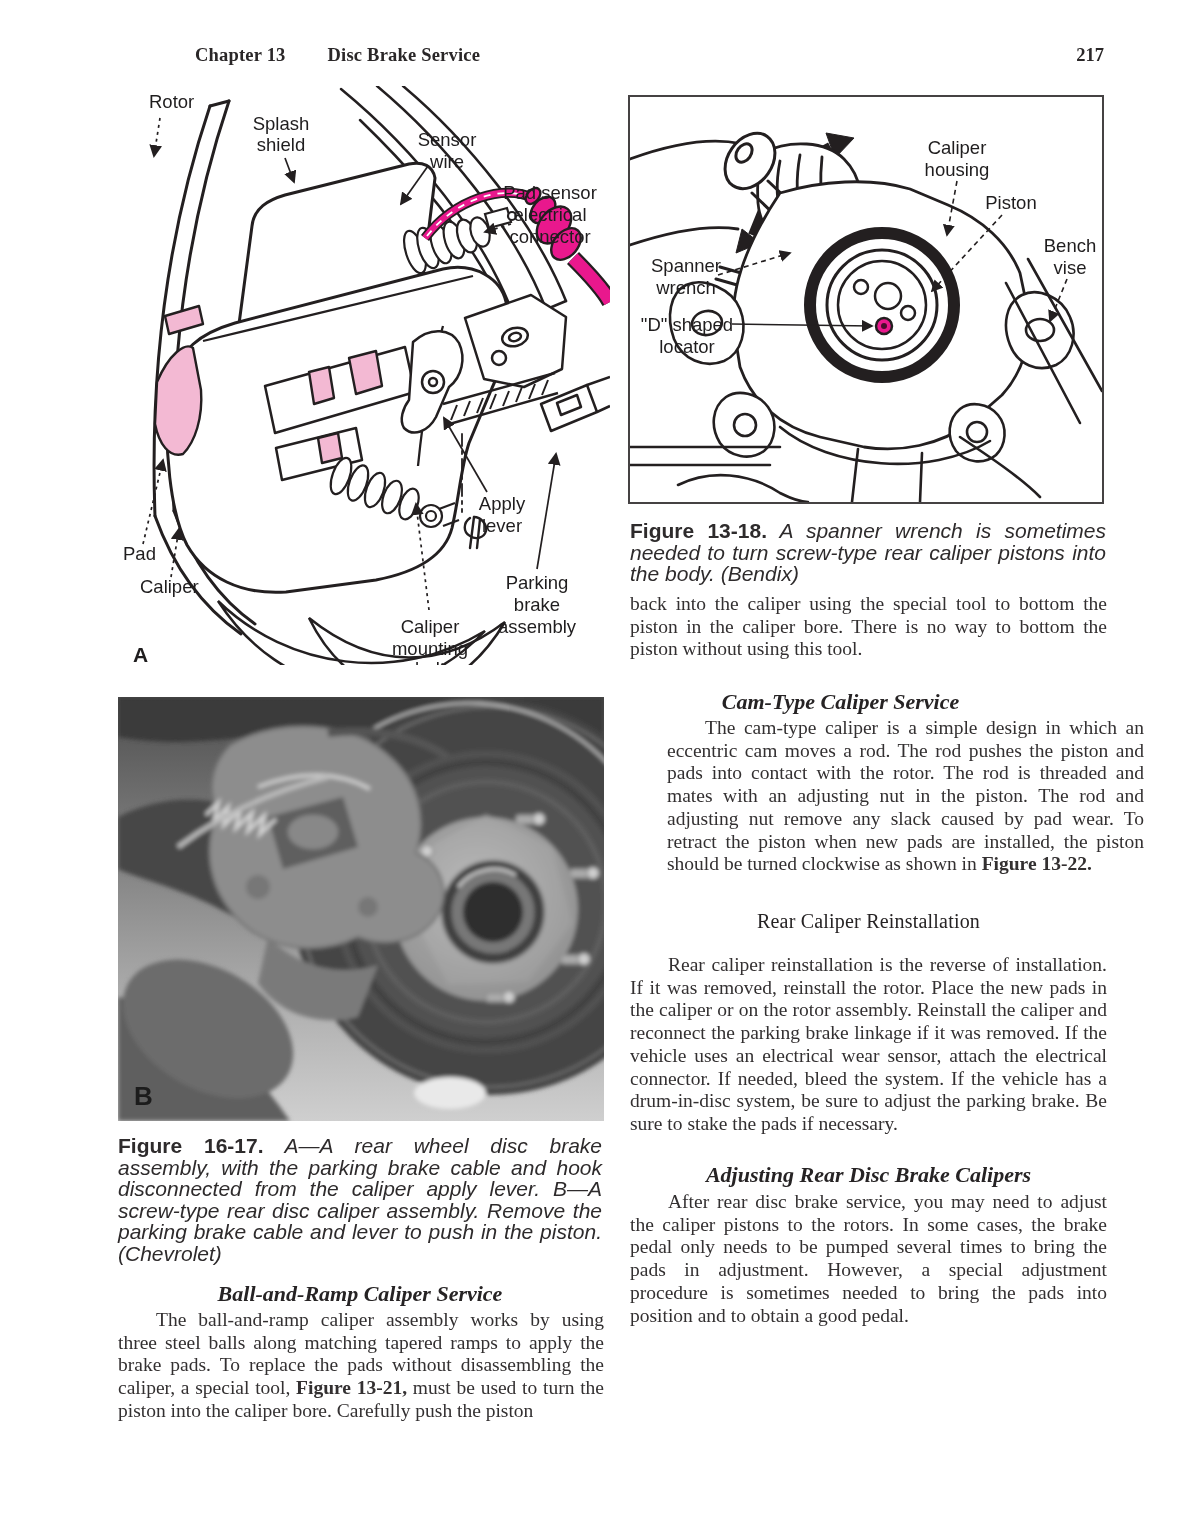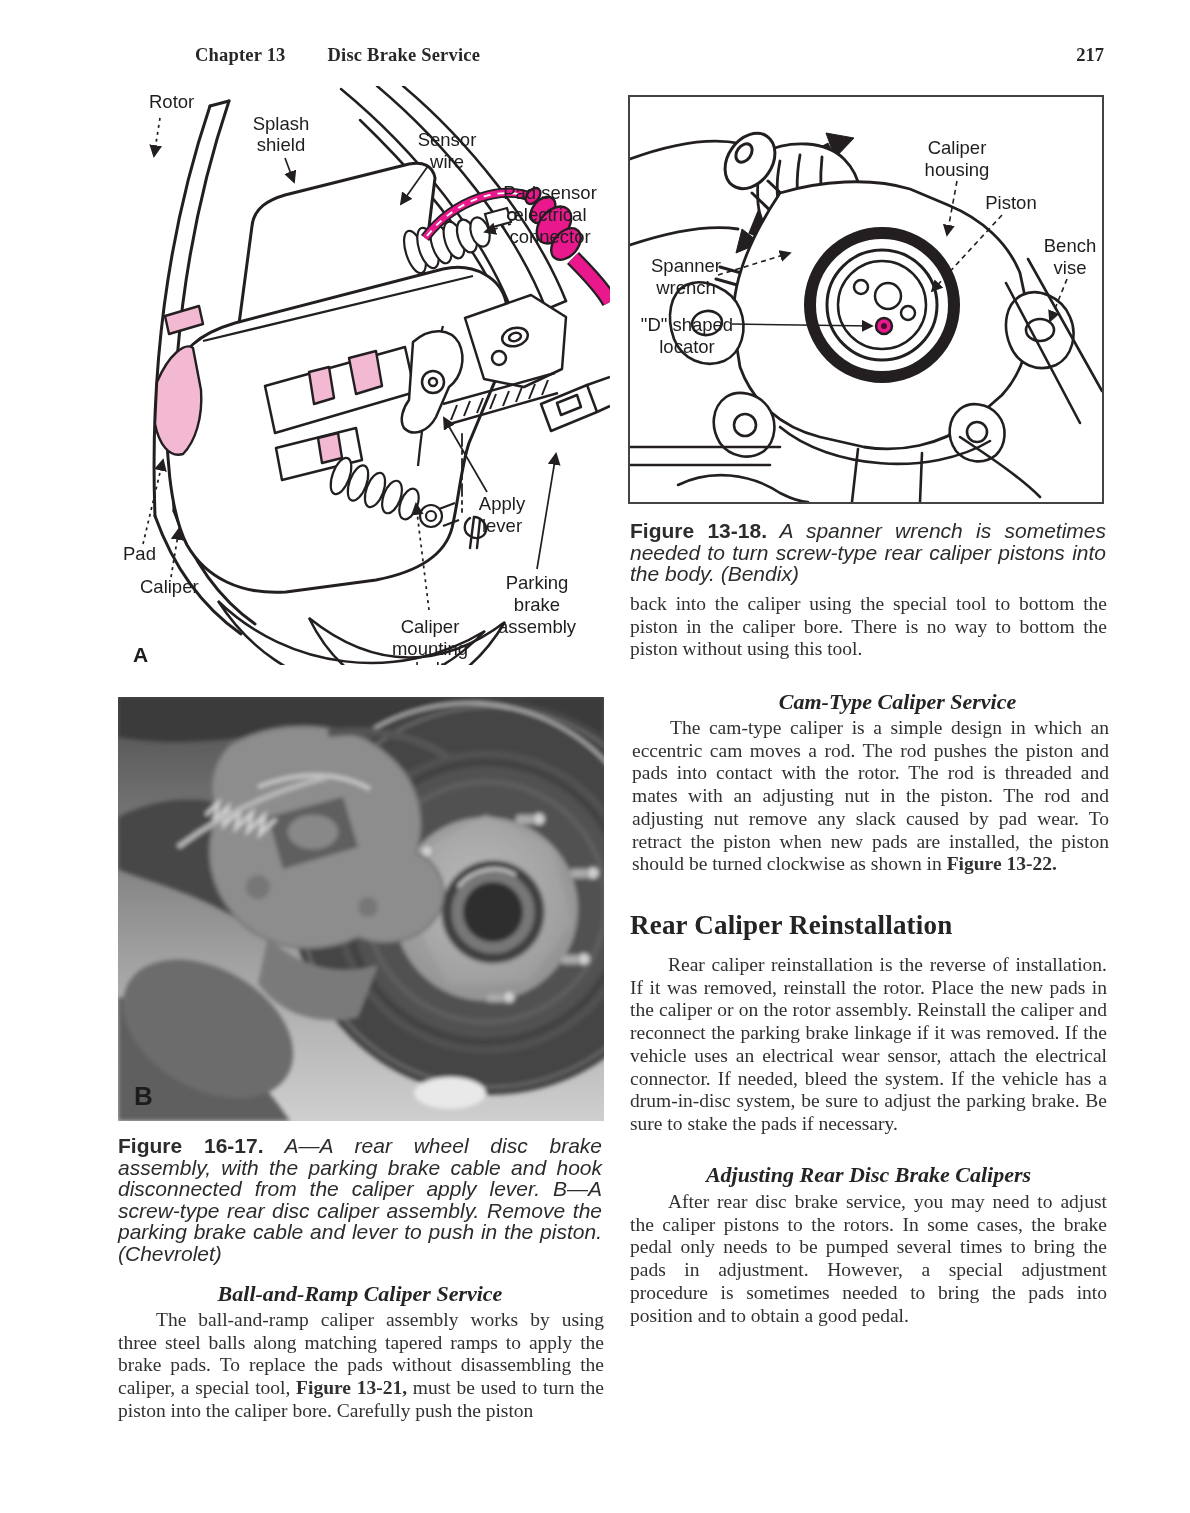--- a/index.html
+++ b/index.html
@@ -11,21 +11,21 @@
   .pageno{position:absolute;top:45px;right:86px;font-weight:bold;font-size:18.5px;}
   
   .blk{position:absolute;}
   .para{font-size:19.5px;line-height:22.7px;text-align:justify;color:#333031;}
   .para .ind{display:inline-block;width:38px;}
   .para .b{font-weight:bold;}
   .cap{font-family:"Liberation Sans",sans-serif;font-style:italic;font-size:21px;
        line-height:21.6px;text-align:justify;color:#2e2b2c;}
   .cap .lead{font-style:normal;font-weight:bold;}
   .h-sub{font-size:22px;font-weight:bold;font-style:italic;text-align:center;color:#262324;}
-  .h-main{font-size:27px;font-weight:bold;color:#262324;letter-spacing:.2px;}
+  .h-main{font-size:20px;font-weight:normal;color:#262324;letter-spacing:.2px;text-align:center;}
   .figbox{position:absolute;left:628px;top:95px;width:472px;height:405px;
           border:2px solid #454243;background:#fff;}
   svg{display:block;}
   .lbl{font-family:"Liberation Sans",sans-serif;font-size:18.5px;fill:#1f1d1e;}
   .lblb{font-family:"Liberation Sans",sans-serif;font-size:21px;font-weight:bold;fill:#1f1d1e;}
 </style>
 </head>
 <body>
 
 <div class="page">
@@ -340,22 +340,22 @@
     </g>
   </svg>
   </div>
 
   <div class="blk cap" style="left:630px;top:520px;width:476px;">
     <span class="lead">Figure 13-18.</span><span> A spanner wrench is sometimes needed to turn screw-type rear caliper pistons into the body. (Bendix)</span>
   </div>
 
   <div class="blk para" style="left:630px;top:593px;width:477px;">back into the caliper using the special tool to bottom the piston in the caliper bore. There is no way to bottom the piston without using this tool.</div>
 
-  <div class="blk h-sub" style="left:659px;top:689px;width:477px;">Cam-Type Caliper Service</div>
-  <div class="blk para" style="left:632px;top:717px;width:477px;">
+  <div class="blk h-sub" style="left:602px;top:689px;width:477px;">Cam-Type Caliper Service</div>
+  <div class="blk para" style="left:667px;top:717px;width:477px;">
     <span class="ind"></span><span>The cam-type caliper is a simple design in which an eccentric cam moves a rod. The rod pushes the piston and pads into contact with the rotor. The rod is threaded and mates with an adjusting nut in the piston. The rod and adjusting nut remove any slack caused by pad wear. To retract the piston when new pads are installed, the piston should be turned clockwise as shown in </span><span class="b">Figure 13-22.</span>
   </div>
 
   <div class="blk h-main" style="left:630px;top:910px;width:477px;">Rear Caliper Reinstallation</div>
   <div class="blk para" style="left:630px;top:954px;width:477px;">
     <span class="ind"></span><span>Rear caliper reinstallation is the reverse of installation. If it was removed, reinstall the rotor. Place the new pads in the caliper or on the rotor assembly. Reinstall the caliper and reconnect the parking brake linkage if it was removed. If the vehicle uses an electrical wear sensor, attach the electrical connector. If needed, bleed the system. If the vehicle has a drum-in-disc system, be sure to adjust the parking brake. Be sure to stake the pads if necessary.</span>
   </div>
 
   <div class="blk h-sub" style="left:630px;top:1162px;width:477px;">Adjusting Rear Disc Brake Calipers</div>
   <div class="blk para" style="left:630px;top:1191px;width:477px;">

